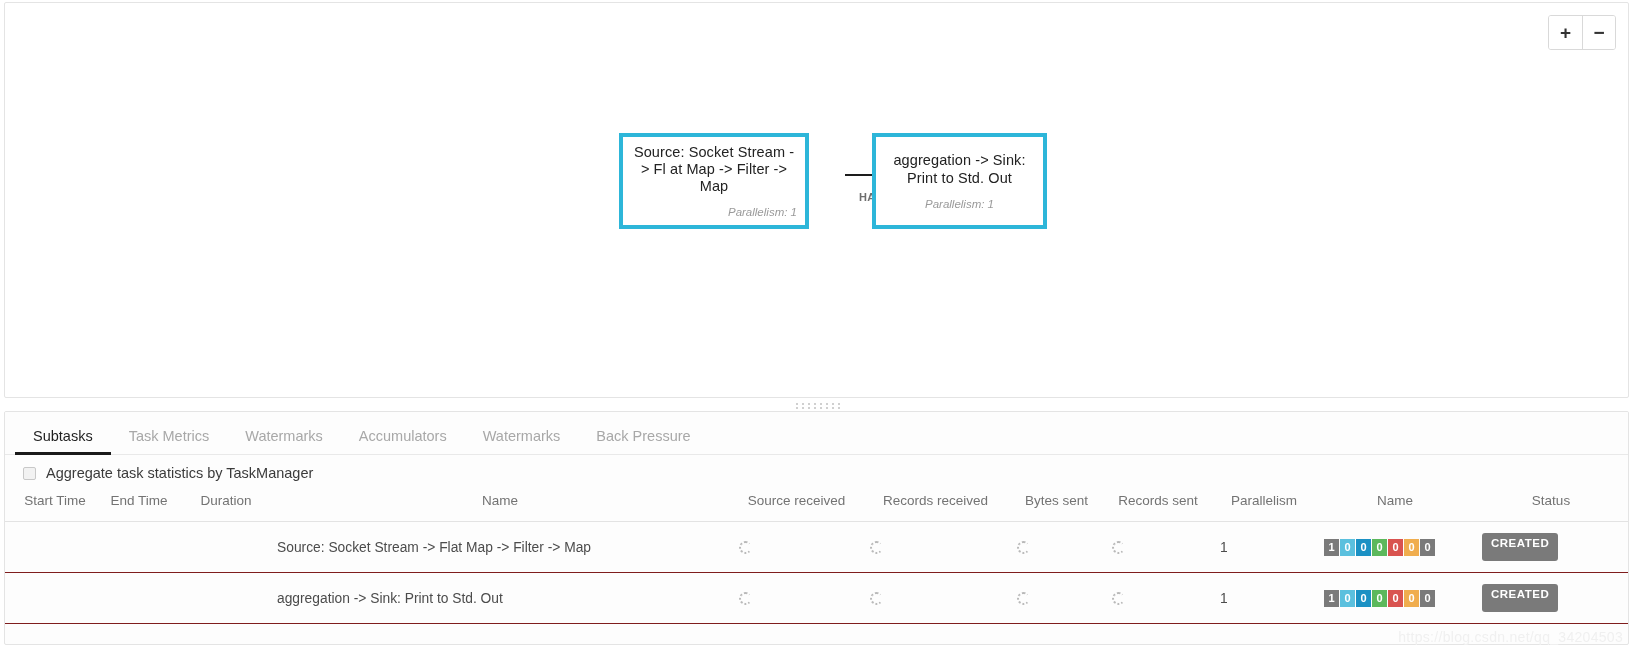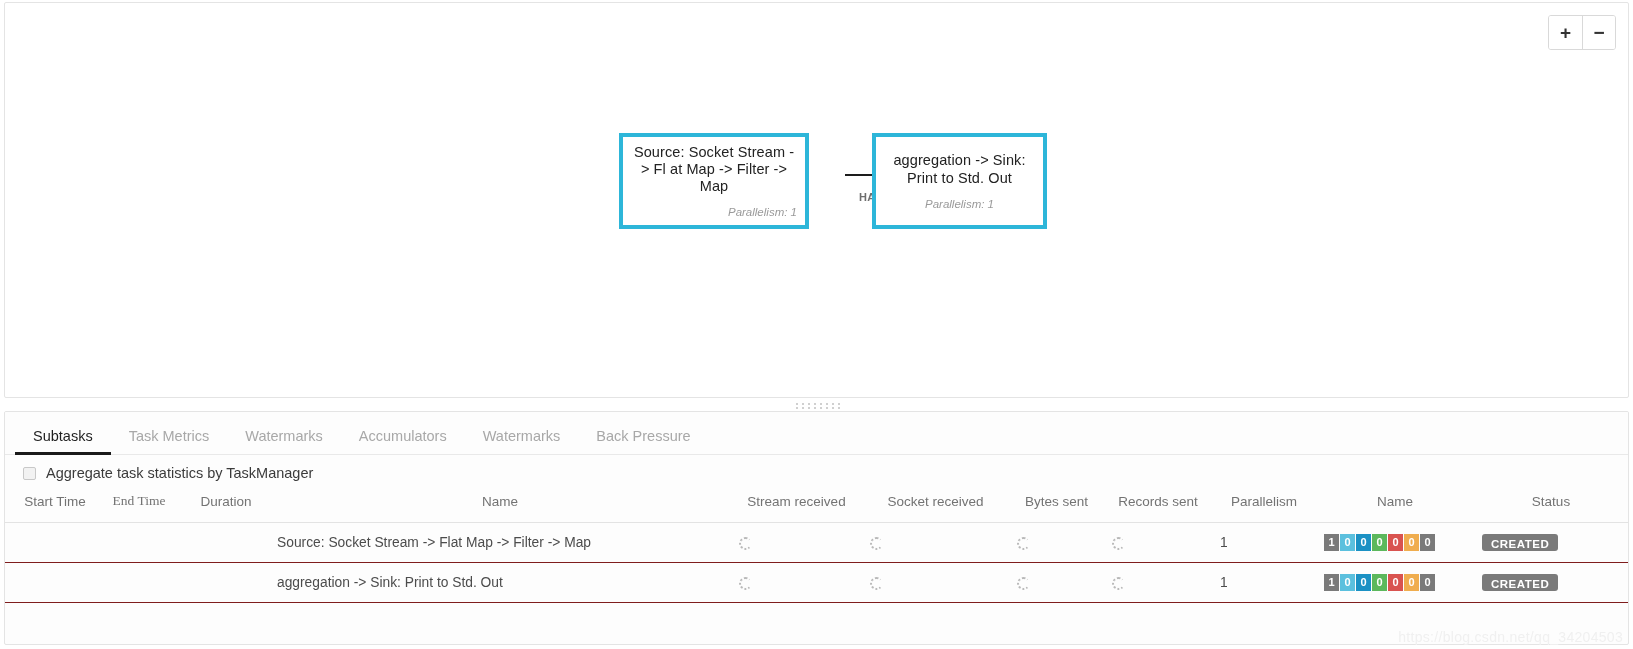--- a/index.html
+++ b/index.html
@@ -219,21 +219,21 @@
   table.subtasks td {
     font-size: 13.8px;
     color: #4c4c4c;
     padding: 11px 8px;
     border-bottom: 1px solid #7f1d1d;
     vertical-align: middle;
     white-space: nowrap;
   }
 
   .col-start  { width: 90px;  padding-left: 18px !important; }
-  .col-end    { width: 88px; font-family: Liberation Serif, serif; }
+  .col-end    { width: 88px; }
   .col-dur    { width: 86px; }
   .col-name   { width: 462px; }
   .col-br     { width: 131px; }
   .col-rr     { width: 147px; }
   .col-bs     { width: 95px; }
   .col-rs     { width: 108px; }
   .col-par    { width: 104px; }
   .col-tasks  { width: 158px; }
   .col-status { width: auto; }
 
@@ -266,21 +266,21 @@
     line-height: 1;
   }
 
   .status-badge {
     display: inline-block;
     background: #7a7a7a;
     color: #ffffff;
     font-size: 11.5px;
     font-weight: 700;
     letter-spacing: 0.5px;
-    padding: 4px 9px 1px 9px;
+    padding: 4px 9px 12px 9px;
     border-radius: 3px;
   }
 
   
   .watermark {
     position: absolute;
     right: 10px;
     bottom: 4px;
     font-size: 14px;
     color: #f0f0f0;
@@ -344,22 +344,22 @@
       <span class="agg-label">Aggregate task statistics by TaskManager</span>
     </div>
 
     <table class="subtasks">
       <thead>
         <tr>
           <th class="col-start">Start Time</th>
           <th class="col-end">End Time</th>
           <th class="col-dur">Duration</th>
           <th class="col-name">Name</th>
-          <th class="col-br">Stream received</th>
-          <th class="col-rr">Socket received</th>
+          <th class="col-br">Source received</th>
+          <th class="col-rr">Records received</th>
           <th class="col-bs">Bytes sent</th>
           <th class="col-rs">Records sent</th>
           <th class="col-par">Parallelism</th>
           <th class="col-tasks">Name</th>
           <th class="col-status">Status</th>
         </tr>
       </thead>
       <tbody>
 
         <tr>

